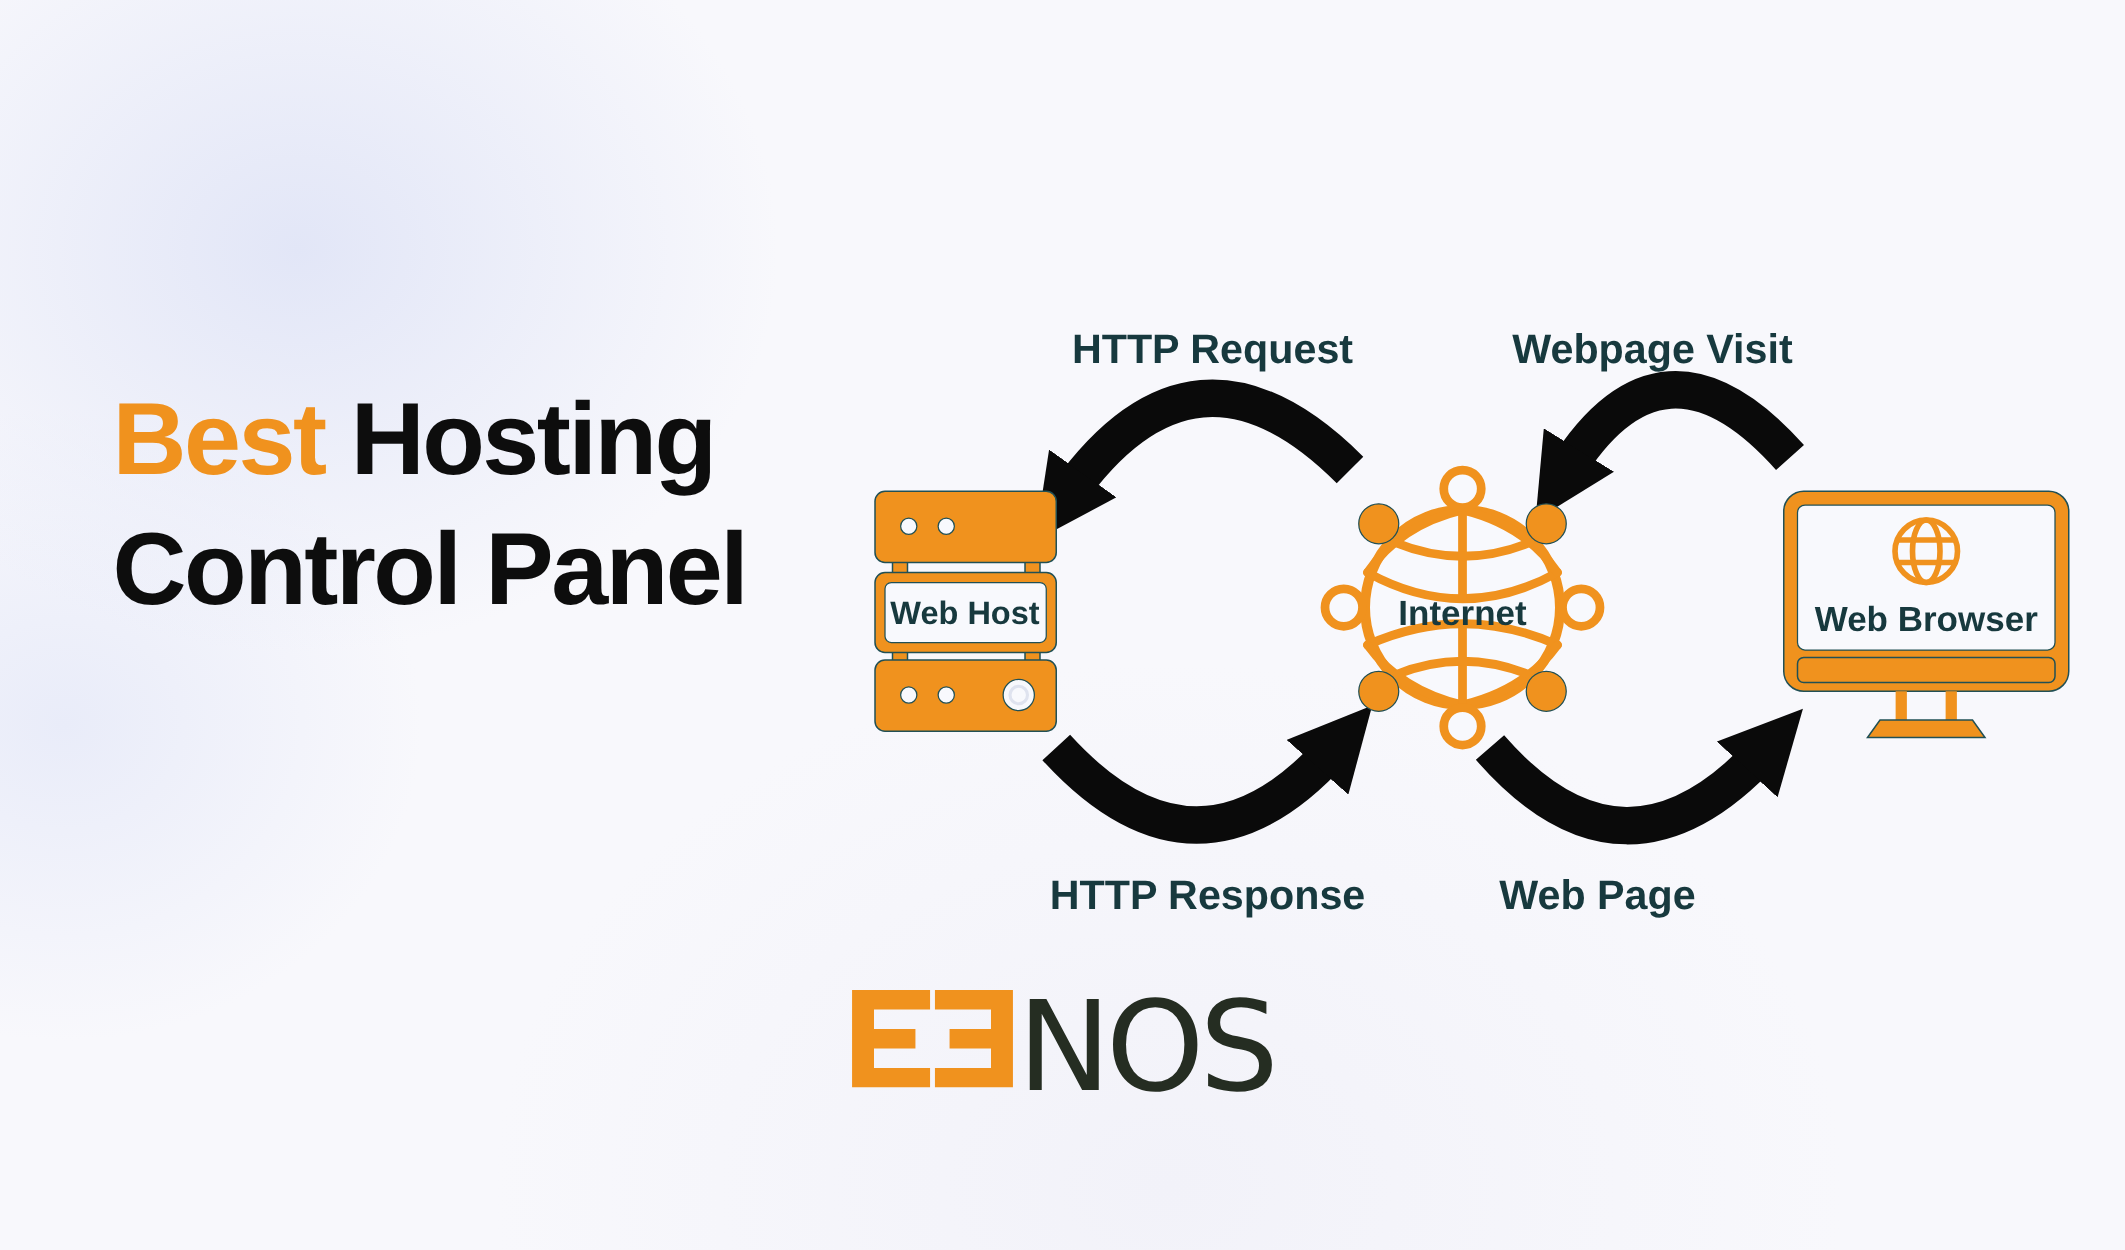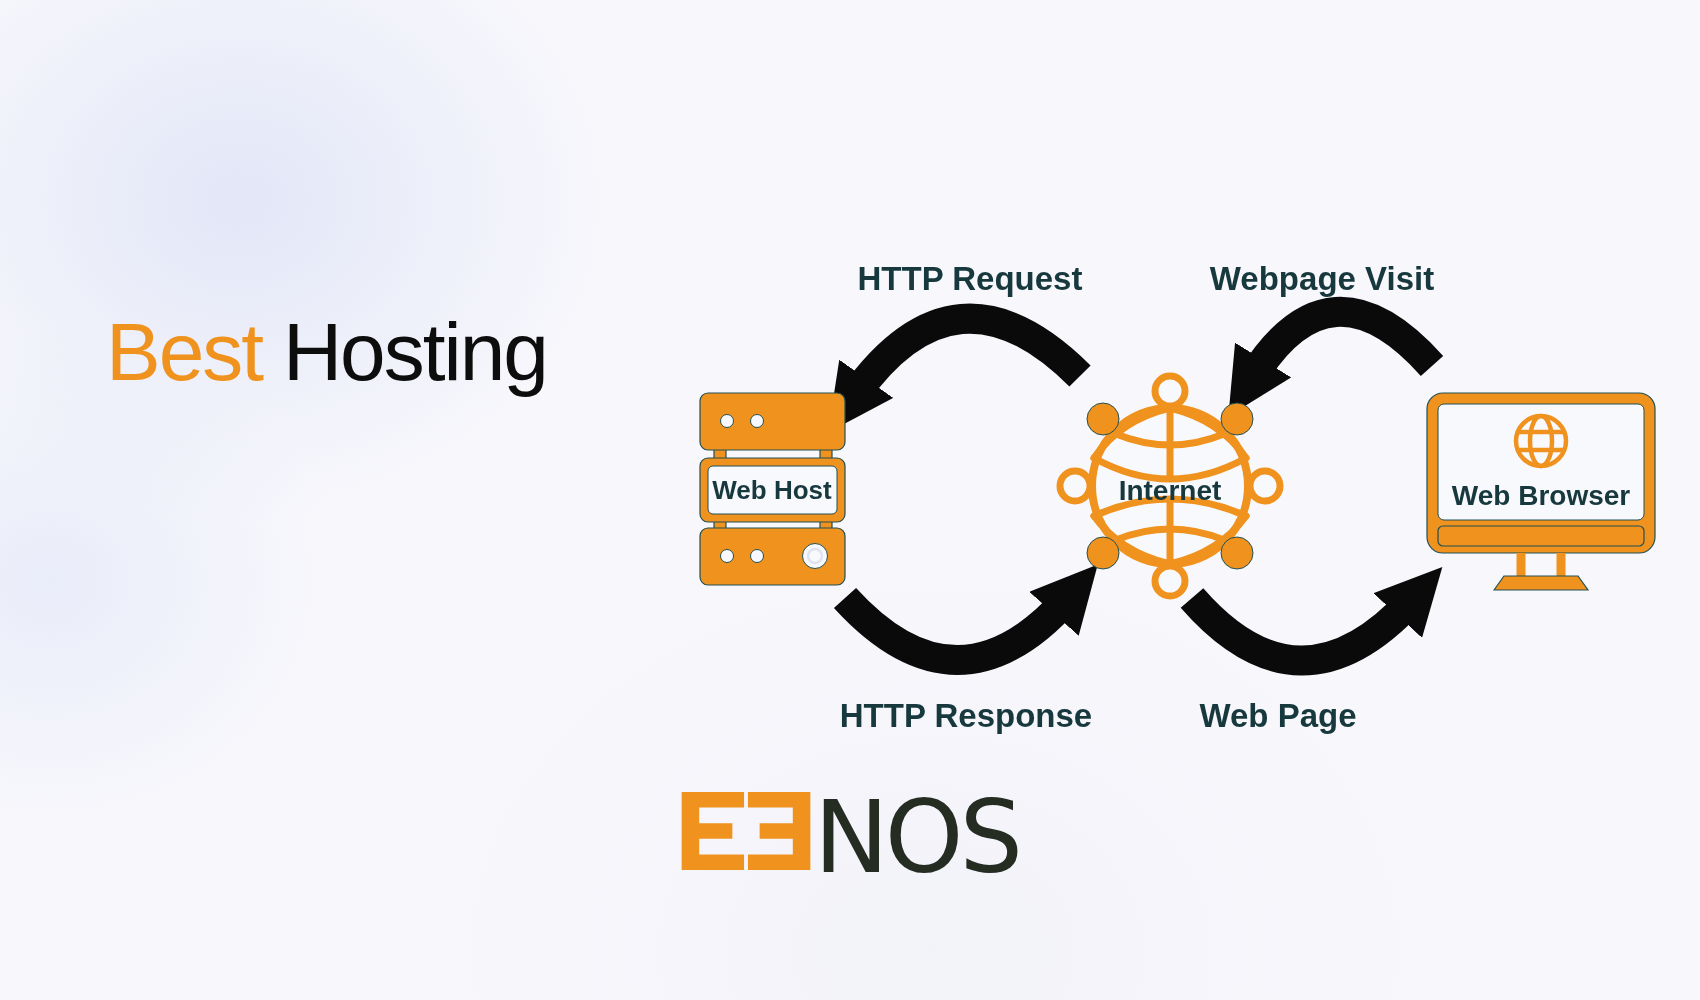--- a/index.html
+++ b/index.html
@@ -8,22 +8,22 @@
     font-family:"Liberation Sans", sans-serif;
     background:
       radial-gradient(620px 520px at 14% 20%, #e2e6f7 0%, rgba(248,248,252,0) 62%),
       radial-gradient(520px 460px at 3% 58%, #e9ecf9 0%, rgba(248,248,252,0) 55%),
       radial-gradient(900px 700px at 55% 95%, #f2f2f9 0%, rgba(248,248,252,0) 60%),
       #f8f8fc;
   }
   
   .title{
     position:absolute; left:90px; top:300px;
-    font-weight:normal; font-size:82px; line-height:104px;
-    letter-spacing:-2px; color:var(--heading-black);margin-left:16px;
+    font-weight:bold; font-size:82px; line-height:104px;
+    letter-spacing:-2px; color:var(--heading-black);
   }
   .title .hl{ color:var(--accent-orange); }
   .subtitle{
     position:absolute; left:92px; top:482px;
     font-weight:bold; font-size:52px; letter-spacing:-1px;
     color:var(--accent-orange);
   }
   
   .diagram{ position:absolute; left:0; top:0; }
   .orange{ fill:var(--accent-orange); stroke:#215055; stroke-width:1.2px; }
@@ -55,20 +55,21 @@
     color:var(--logo-dark); margin-top:7px; margin-left:2px;
   }
 </style>
 </head>
 <body>
 
 <div class="canvas">
 
   <div class="title">
     <div><span class="hl">Best</span> <span>Hosting</span></div>
+    <div>Control Panel</div>
   </div>
 
   <svg class="diagram" width="1700" height="1000" viewBox="0 0 1700 1000">
     <defs>
       <marker id="ah" viewBox="0 0 10 10" refX="3.2" refY="5" markerWidth="2.2" markerHeight="2.2" orient="auto">
         <path class="ah" d="M0,0 L10,5 L0,10 Z"></path>
       </marker>
     </defs>
 
     <g>

